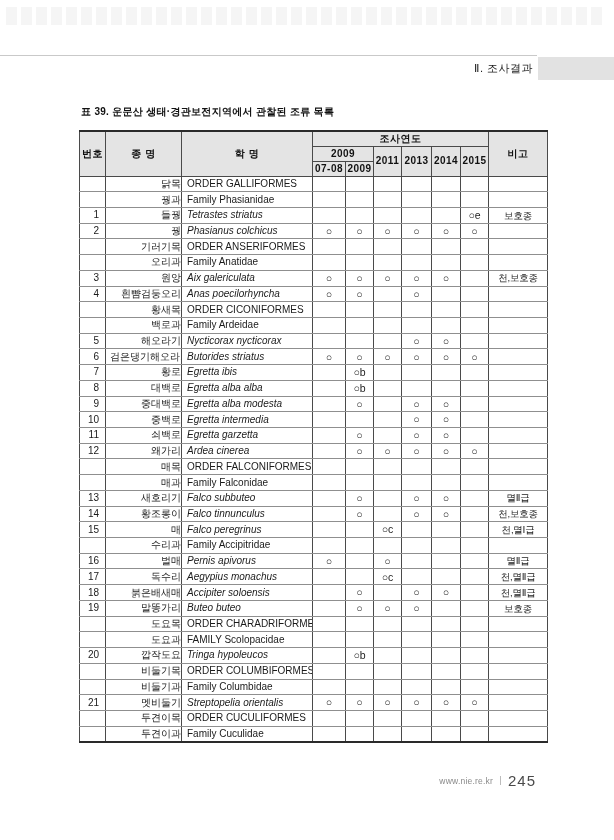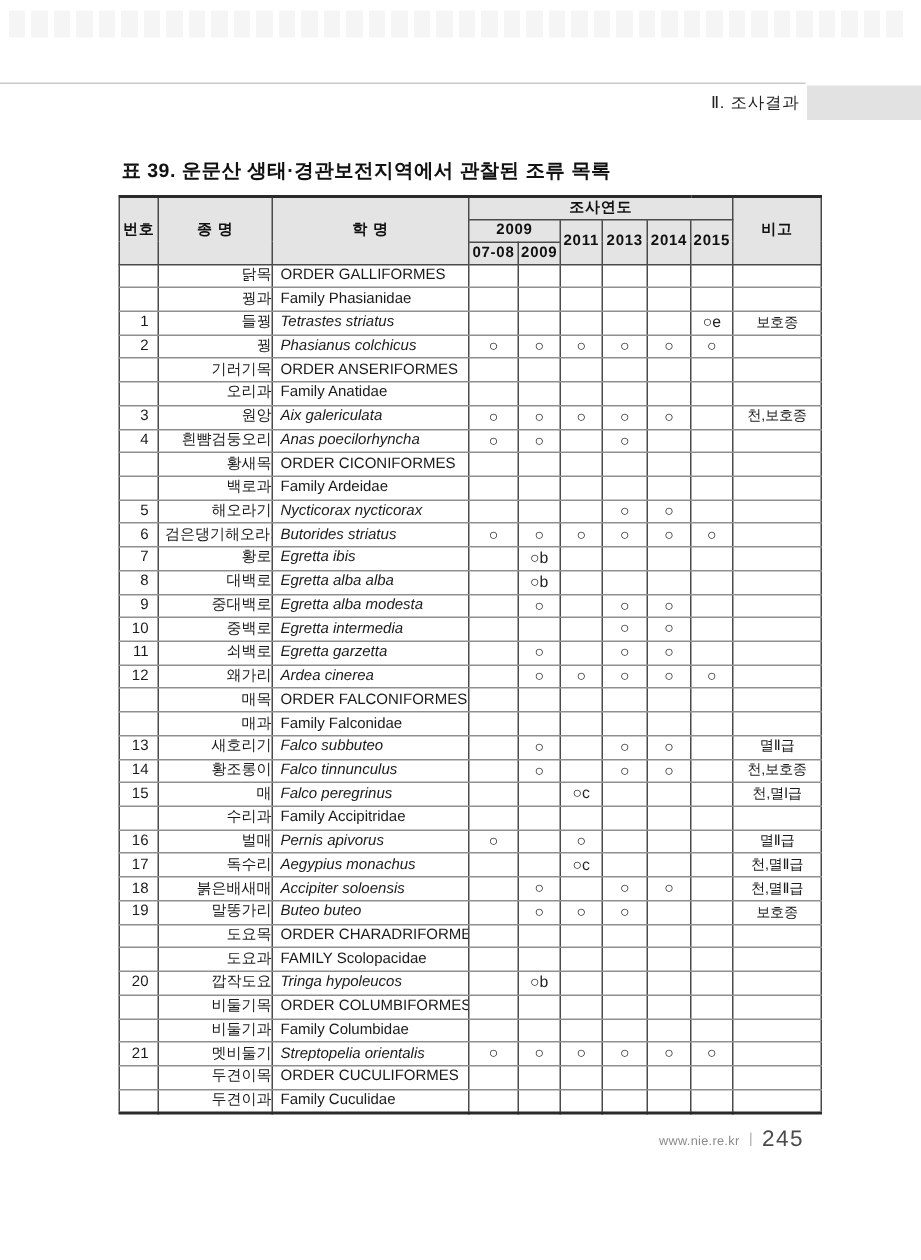--- a/index.html
+++ b/index.html
@@ -26,21 +26,21 @@
   .section-label {
     position:absolute; top:61px; right:81px;
     font-size:11px; color:#222; letter-spacing:.5px;
   }
   .section-tab {
     position:absolute; left:538px; top:57px; width:76px; height:23px;
     background:#e2e2e2;
   }
   .page-title {
     position:absolute; left:81px; top:105px;
-    font-size:13px; font-weight:bold; color:#111; letter-spacing:.3px;
+    font-size:10px; font-weight:bold; color:#111; letter-spacing:.3px;
   }
   table.bird-table {
     position:absolute; left:79px; top:130px; width:468px;
     border-collapse:collapse; table-layout:fixed;
     border:1px solid #3a3a3a;
     border-top:2px solid #2a2a2a;
     border-bottom:2px solid #2a2a2a;
   }
   .bird-table th {
     background:#e4e4e4; font-weight:bold; font-size:10px; color:#111;
@@ -53,21 +53,21 @@
     border-top:1px solid #8f8f8f; border-bottom:1px solid #8f8f8f;
     white-space:nowrap; overflow:hidden;
   }
   .bird-table td.no { text-align:right; padding-right:6px; }
   .bird-table td.sp { text-align:right; padding-left:4px; }
   .bird-table td.sc { text-align:left; padding-left:5px; }
   .bird-table td.sc.it { font-style:italic; }
   .bird-table td.mk { text-align:center; font-size:10.5px; color:#222; }
   .bird-table td.rm { text-align:center; font-size:9.5px; letter-spacing:-.2px; }
   .footer {
-    position:absolute; top:751px; right:78px;
+    position:absolute; top:772px; right:78px;
     display:flex; align-items:center; gap:7px;
   }
   .footer .url { font-size:8.5px; color:#8a8a8a; letter-spacing:.2px; }
   .footer .sep { width:1px; height:9px; background:#bcbcbc; }
   .footer .pageno { font-size:15px; color:#4a4a4a; letter-spacing:1px; }
 </style>
 </head>
 <body>
 
 <div class="scan-artifact"></div>

